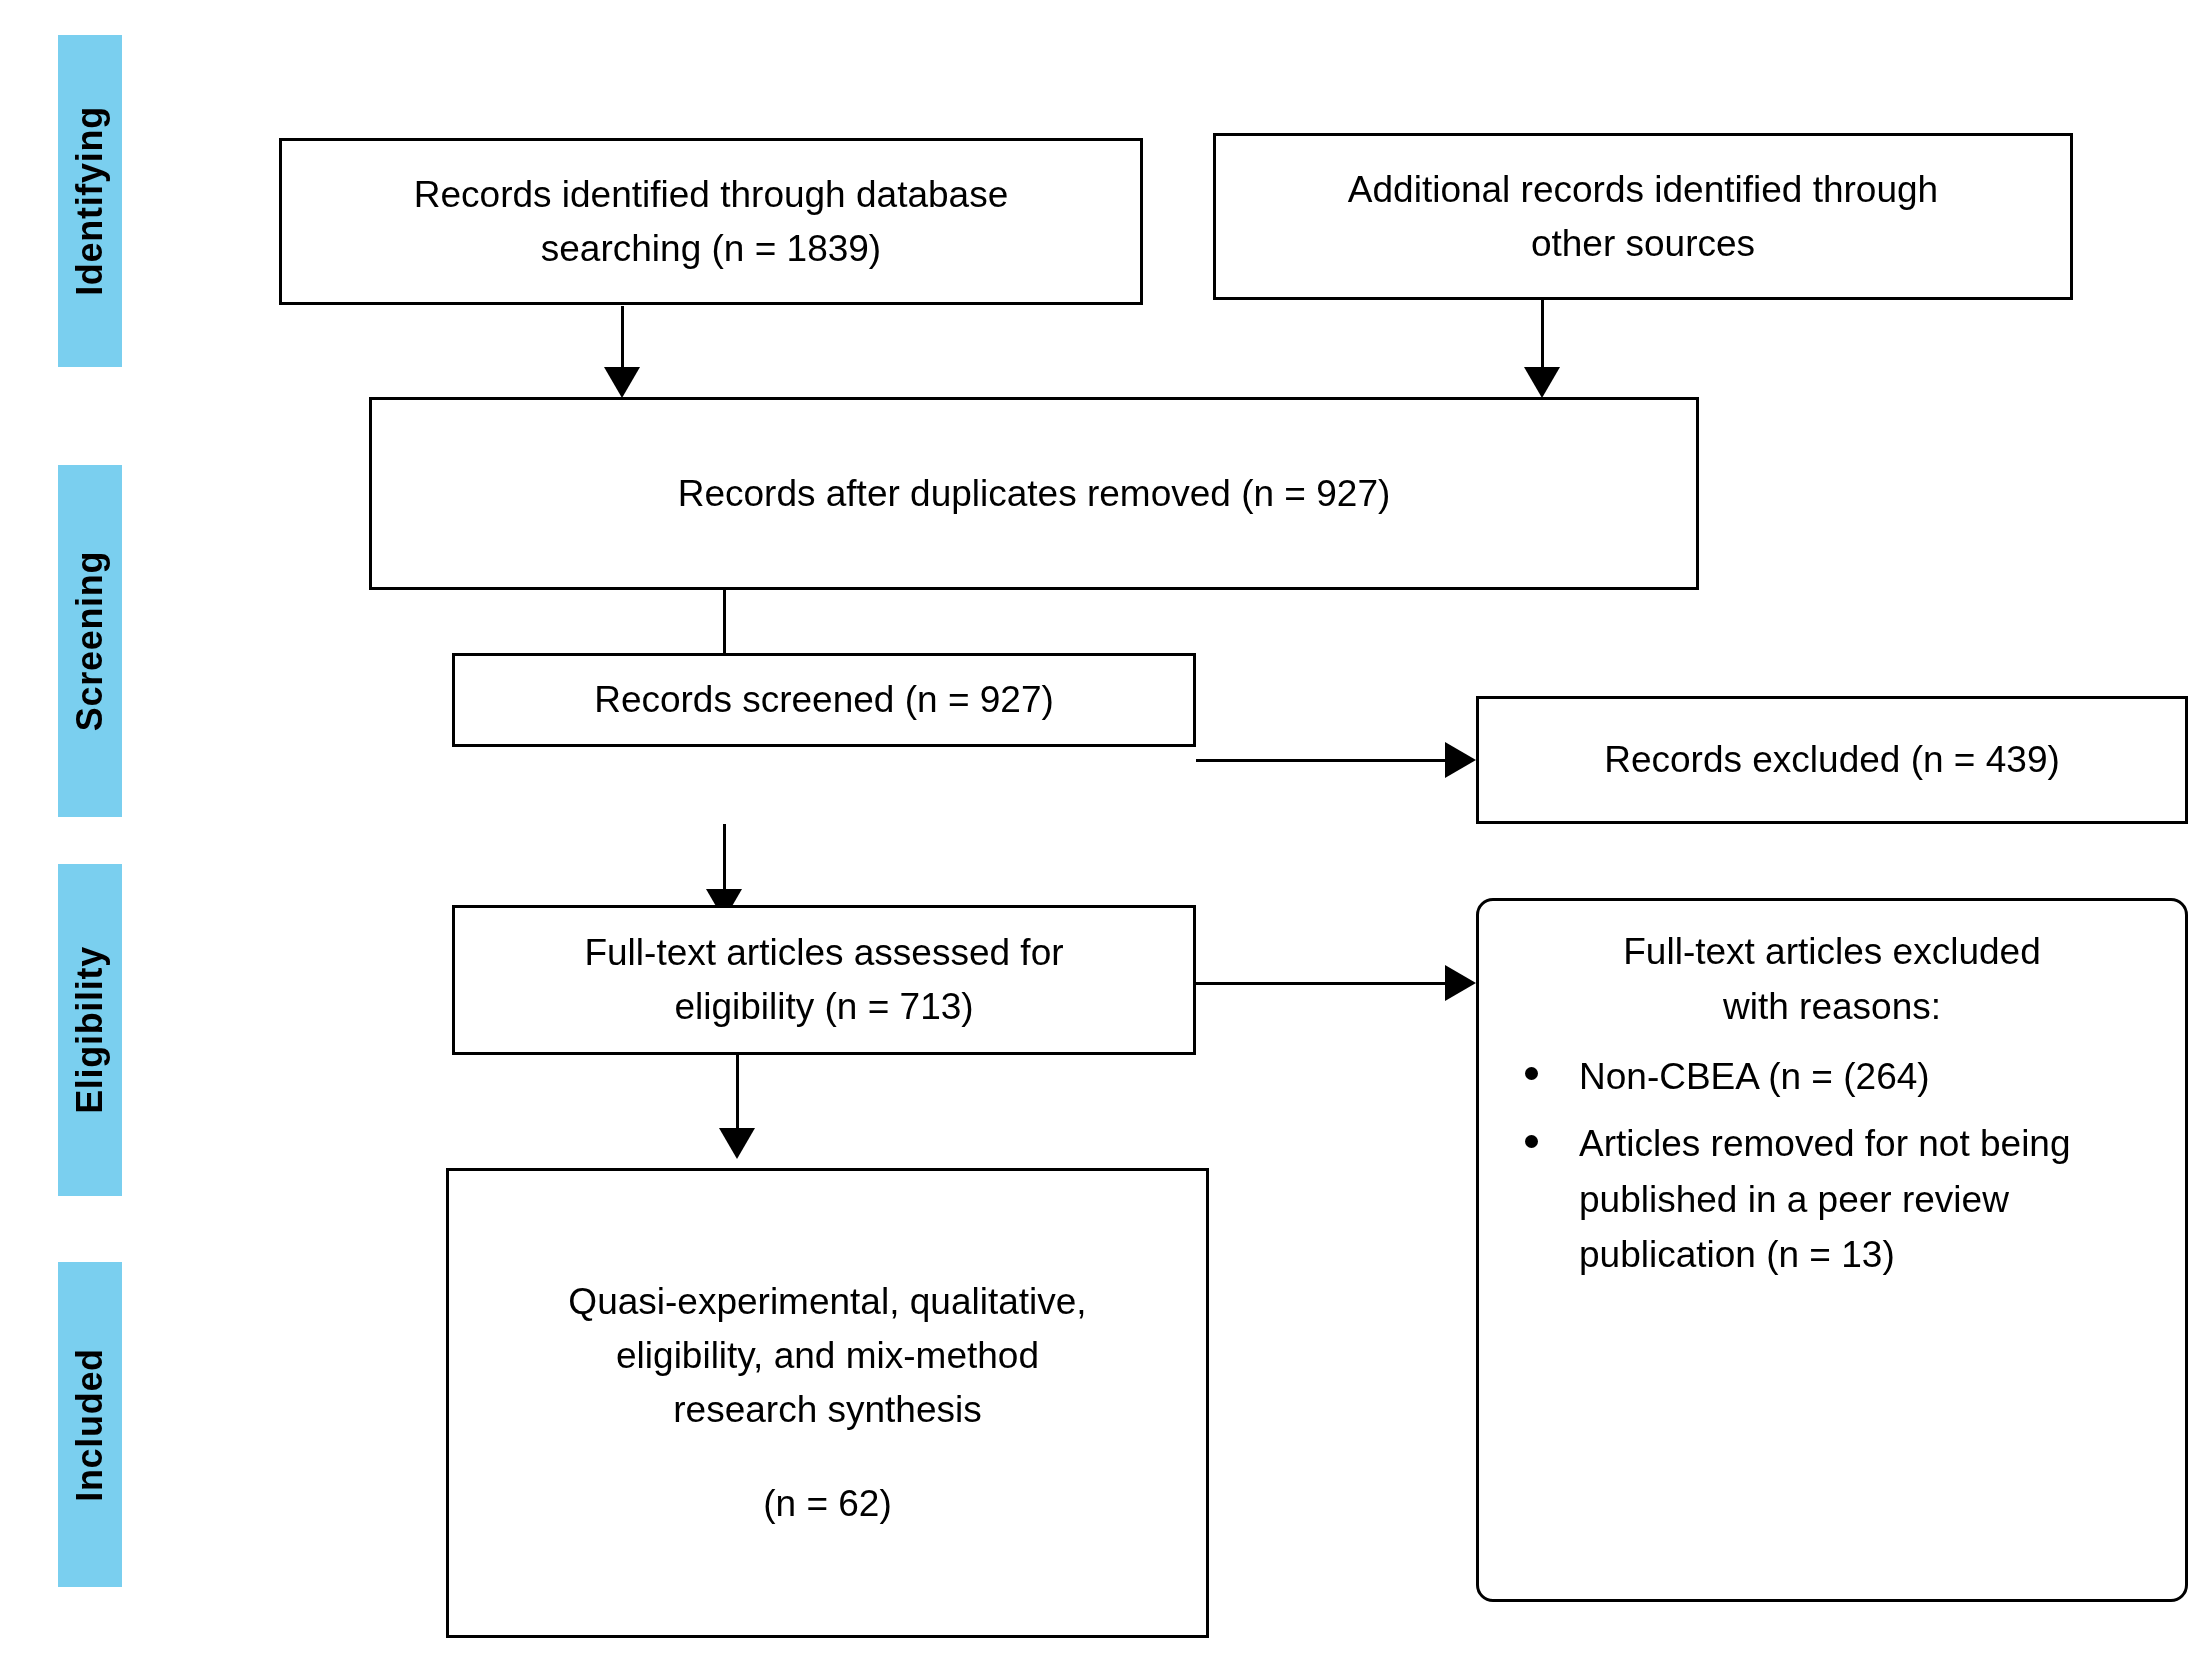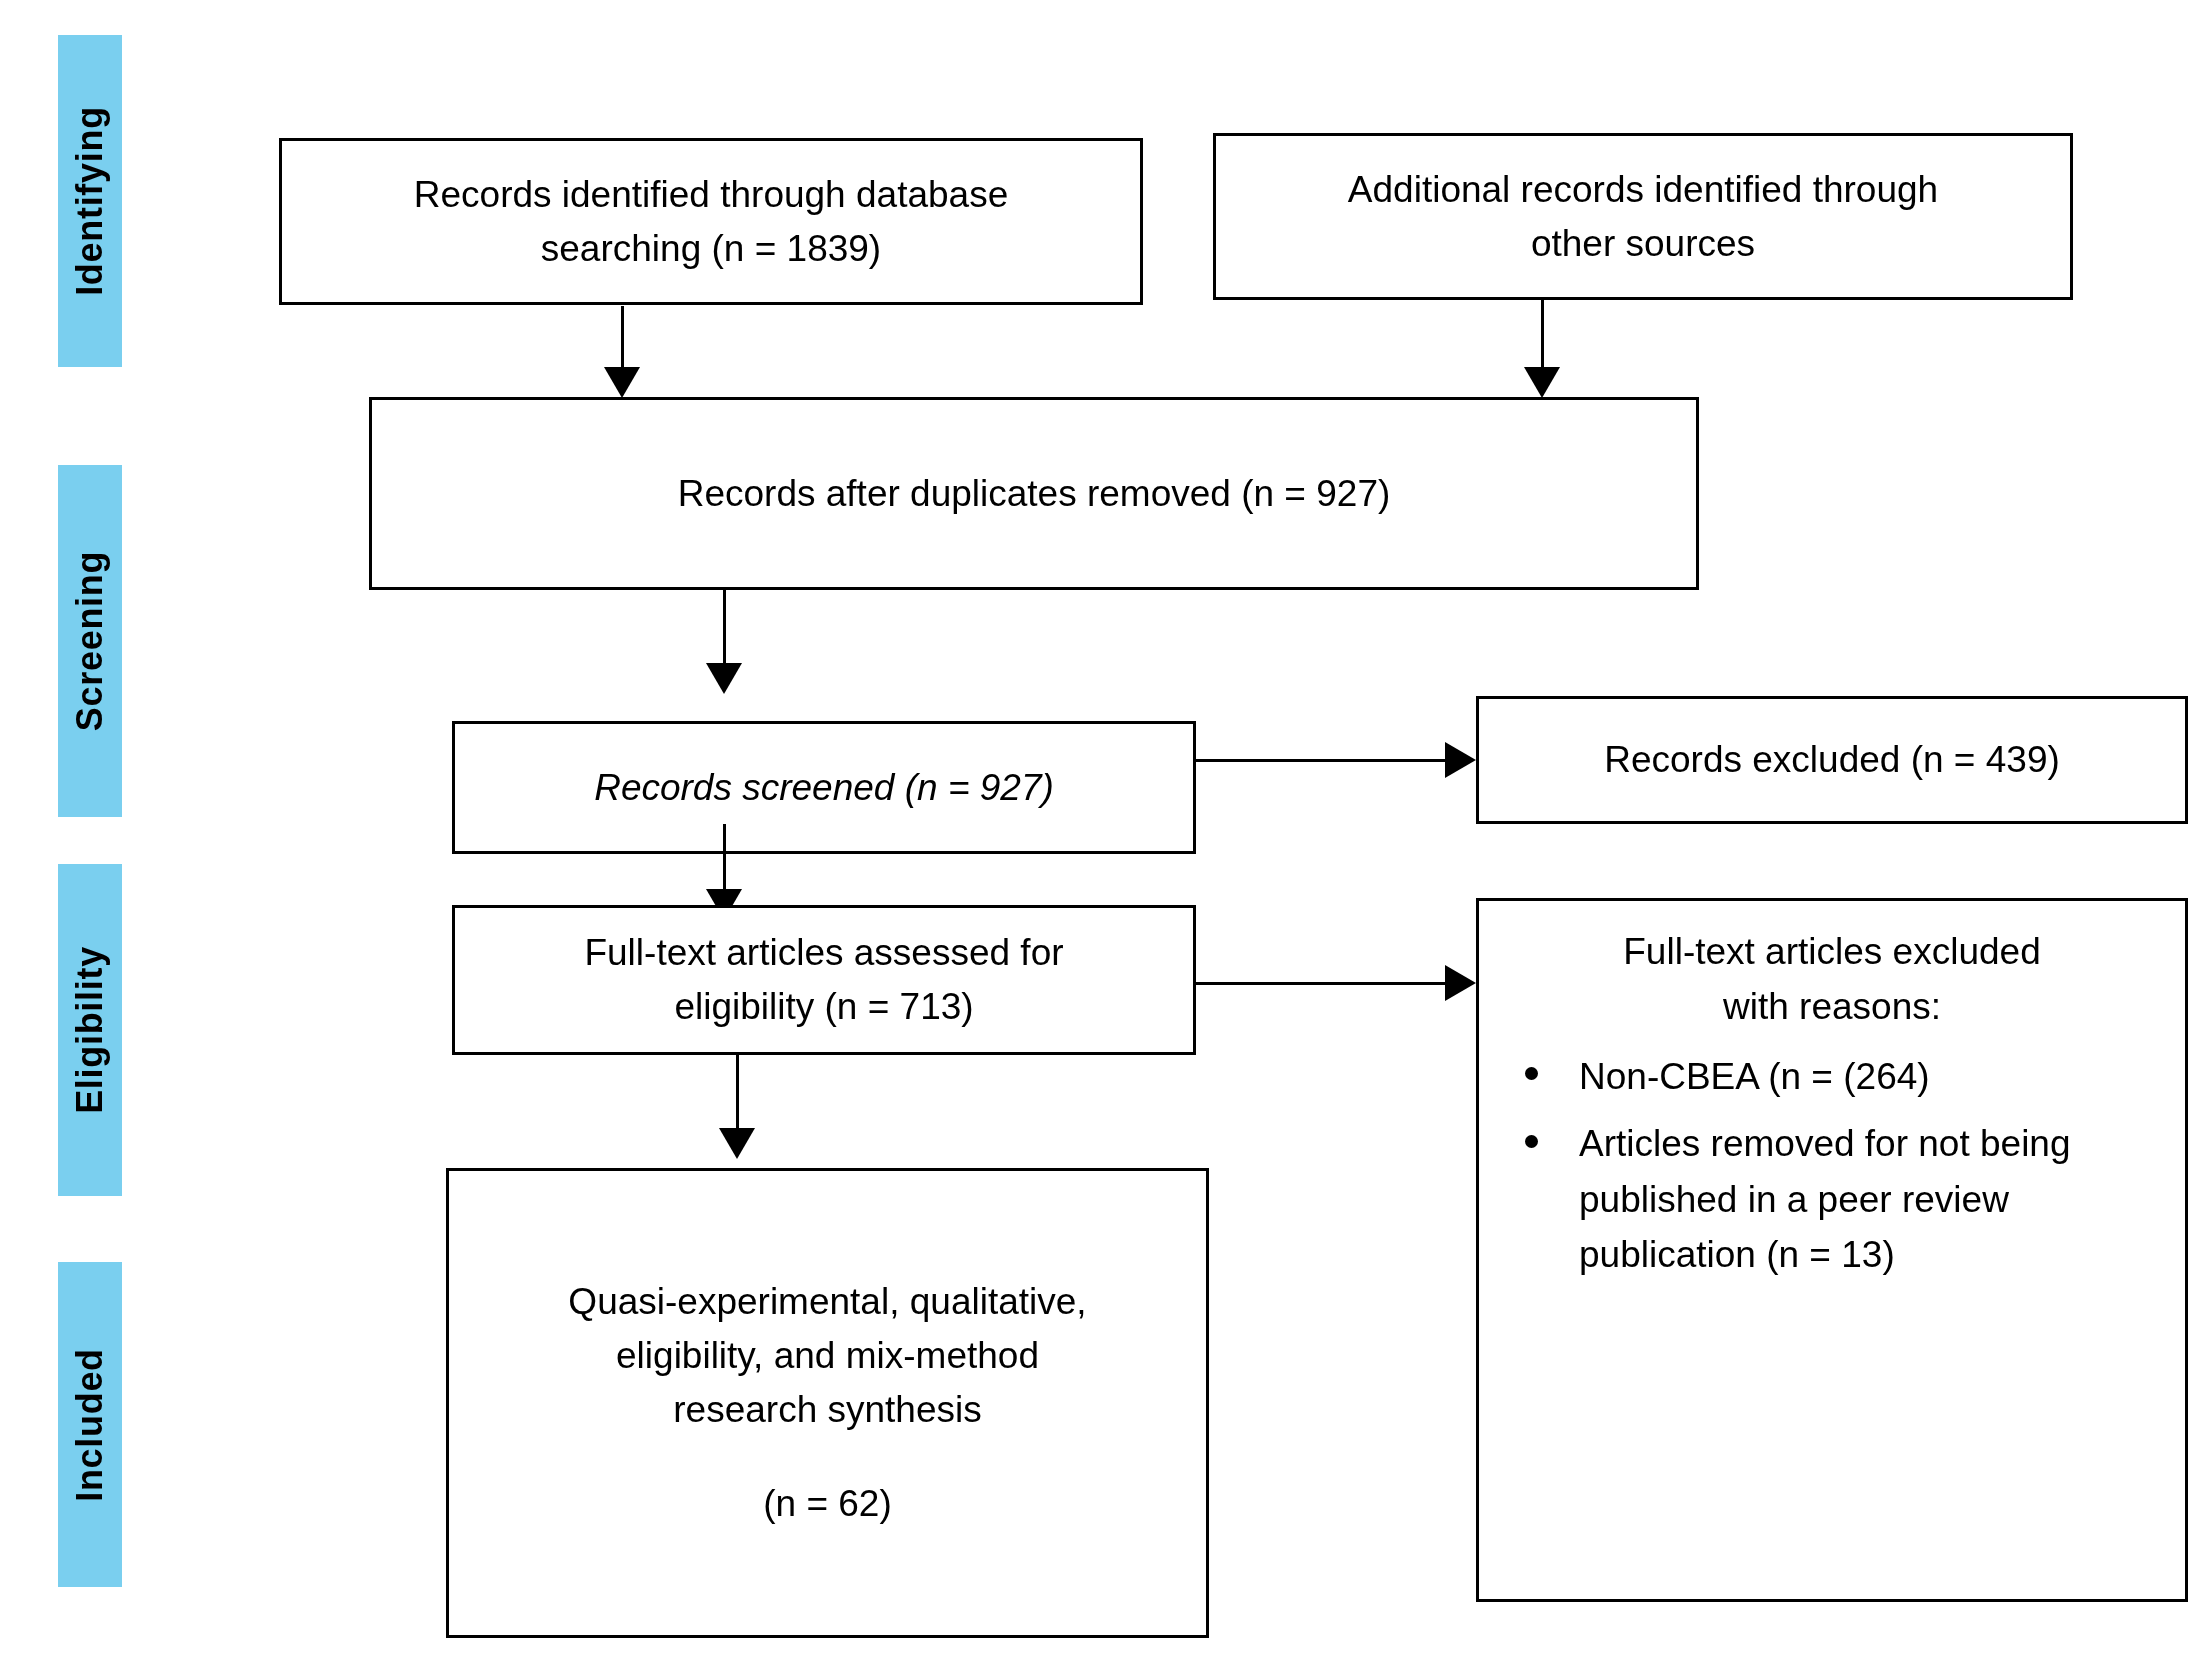--- a/index.html
+++ b/index.html
@@ -154,40 +154,40 @@
   <div class="v-line" style="left:1541px; top:300px; height:69px;"></div>
   <div class="arrow-down" style="left:1524px; top:367px;"></div>
 
   <div class="node" style="left:369px; top:397px; width:1330px; height:193px;">
     <span class="line">Records after duplicates removed (n = 927)</span>
   </div>
 
   <div class="v-line" style="left:723px; top:590px; height:76px;"></div>
   <div class="arrow-down" style="left:706px; top:663px;"></div>
 
-  <div class="node" style="left:452px; top:721px; width:744px; height:133px;font-style:italic;">
+  <div class="node" style="left:452px; top:653px; width:744px; height:94px;">
     <span class="line">Records screened (n = 927)</span>
   </div>
 
   <div class="node" style="left:1476px; top:696px; width:712px; height:128px;">
     <span class="line">Records excluded (n = 439)</span>
   </div>
 
   <div class="h-line" style="left:1196px; top:759px; width:252px;"></div>
   <div class="arrow-right" style="left:1445px; top:742px;"></div>
 
   <div class="v-line" style="left:723px; top:824px; height:68px;"></div>
   <div class="arrow-down" style="left:706px; top:889px;"></div>
 
   <div class="node" style="left:452px; top:905px; width:744px; height:150px;text-align:right;">
     <span class="line">Full-text articles assessed for</span>
     <span class="line">eligibility (n = 713)</span>
   </div>
 
-  <div class="node reasons" style="left:1476px; top:898px; width:712px; height:704px;">
+  <div class="node reasons" style="left:1476px; top:898px; width:712px; height:704px;border-radius:17px;">
     <div class="reasons-title">
       <span class="line">Full-text articles excluded</span>
       <span class="line">with reasons:</span>
     </div>
     <ul class="reason-list">
       <li>
         <span class="bullet-dot"></span>
         <span>Non-CBEA (n = (264)</span>
       </li>
       <li>

